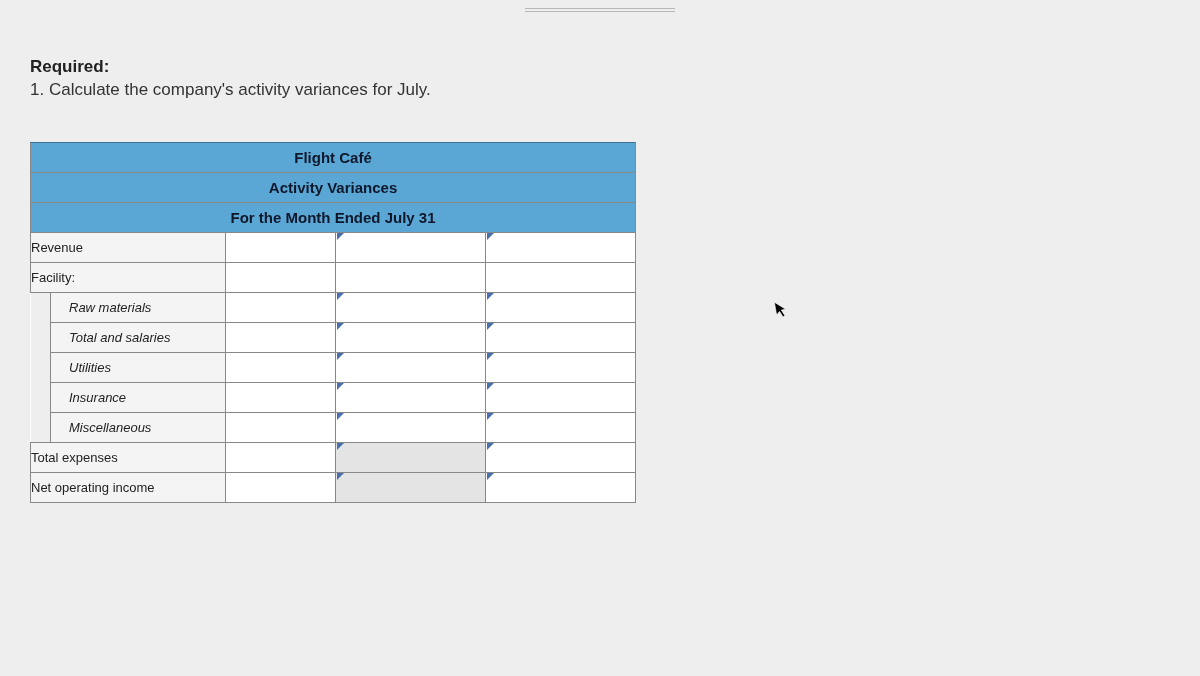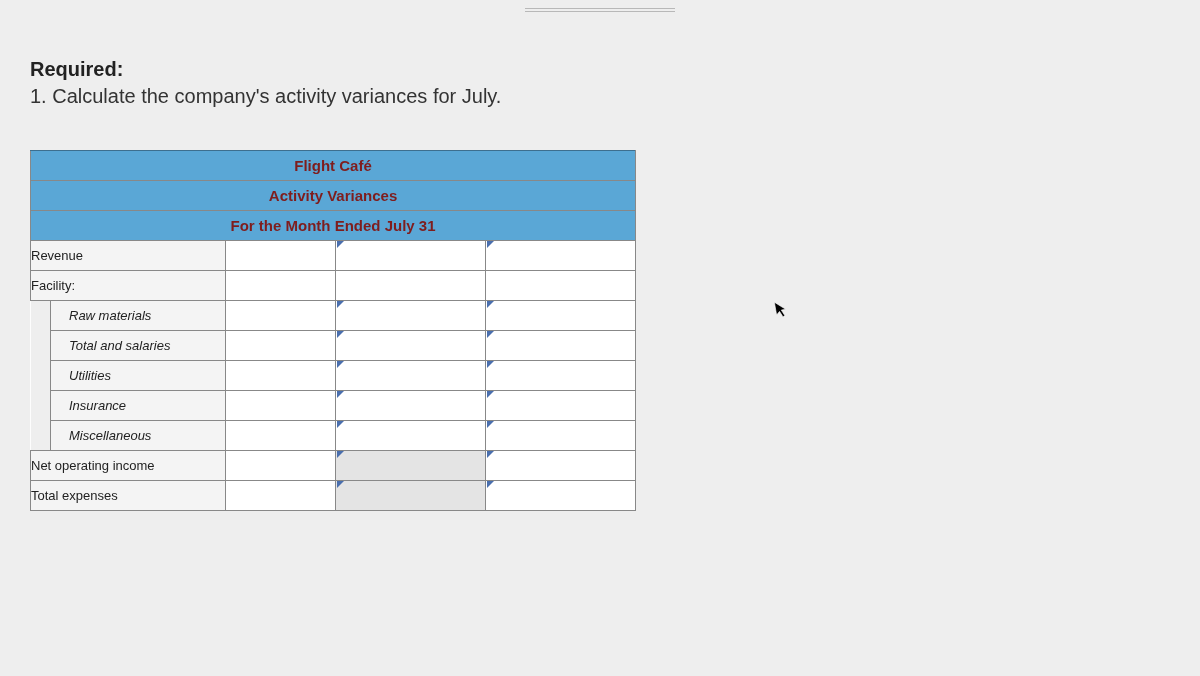--- a/index.html
+++ b/index.html
@@ -21,21 +21,21 @@
     position: absolute;
     top: 8px;
     left: 50%;
     transform: translateX(-50%);
     width: 150px;
     height: 4px;
     border-top: 1px solid #b8b8b8;
     border-bottom: 1px solid #b8b8b8;
   }
   .instructions {
-    font-size: 20px;
+    font-size: 17px;
     line-height: 1.35;
     margin-bottom: 40px;
   }
   .instructions .req-label {
     font-weight: bold;
     color: #222;
   }
   .instructions .q-text {
     color: #333;
     margin-top: 22px;
@@ -61,21 +61,21 @@
   .col-narrow { width: 20px; }
   .col-label  { width: 175px; }
   .col-amount { width: 110px; }
   .col-input  { width: 150px; }
   .spacer-left { border-left: none !important; border-top: none !important; border-bottom: none !important; background: #eeeeee; }
 
   th.titlecell {
     background: #5aa7d6;
     font-weight: bold;
     font-size: 15px;
-    color: #7f1d1d;
+    color: #0f172a;
     text-align: center;
     border-color: #3d6f8f;
   }
   th.titlecell.first { border-top-color:#3d6f8f; }
   td.labelcell {
     background: #f4f4f4;
     font-size: 13px;
     padding-left: 6px;
     color: #222;
   }
@@ -190,28 +190,28 @@
 
     <tr>
       <td class="spacer-left"></td>
       <td class="labelcell indent"><span>Miscellaneous</span></td>
       <td class="blank"></td>
       <td class="dropdown"></td>
       <td class="dropdown"></td>
     </tr>
 
     <tr>
+      <td class="labelcell" colspan="2"><span>Total expenses</span></td>
+      <td class="blank"></td>
+      <td class="dropdown shaded-amount"></td>
+      <td class="dropdown"></td>
+    </tr>
+
+    <tr>
       <td class="labelcell" colspan="2"><span>Net operating income</span></td>
-      <td class="blank"></td>
-      <td class="dropdown shaded-amount"></td>
-      <td class="dropdown"></td>
-    </tr>
-
-    <tr>
-      <td class="labelcell" colspan="2"><span>Total expenses</span></td>
       <td class="blank"></td>
       <td class="dropdown shaded-amount"></td>
       <td class="dropdown"></td>
     </tr>
   </tbody>
     </table>
 
   <div class="cursor">
     <svg width="14" height="18" viewBox="0 0 14 18">
       <path d="M1 1 L1 14 L4.5 11 L7 17 L9 16 L6.5 10 L11 10 Z" fill="#000" stroke="#fff" stroke-width="0.6"></path>

